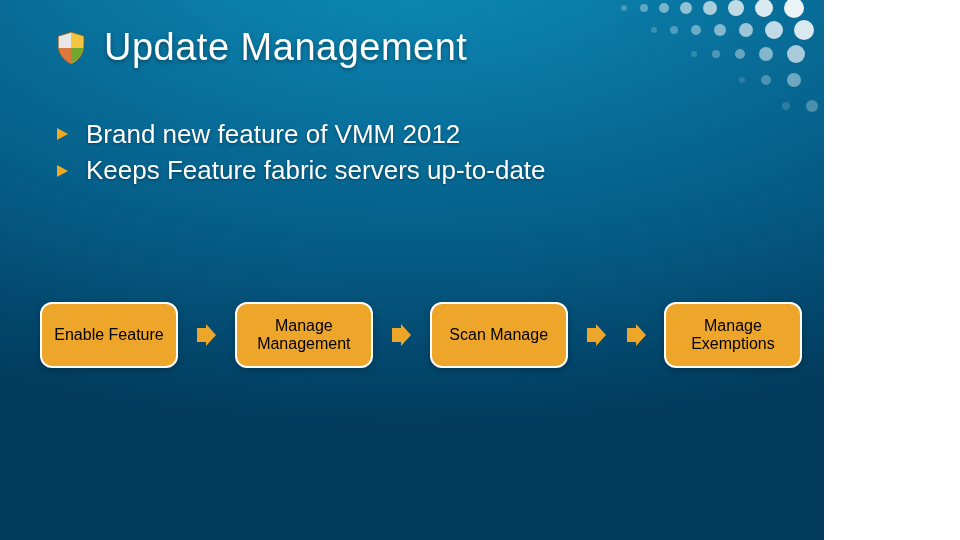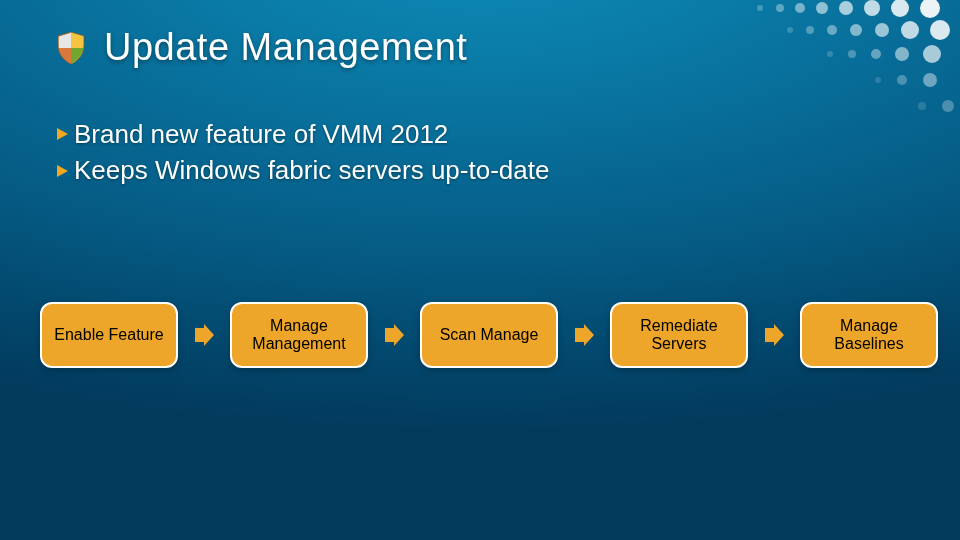--- a/index.html
+++ b/index.html
@@ -5,21 +5,21 @@
   html, body {
     margin: 0;
     padding: 0;
     width: 960px;
     height: 540px;
     overflow: hidden;
     font-family: "Segoe UI", Arial, sans-serif;
   }
   .slide {
     position: relative;
-    width: 960px;
+    width: 824px;
     height: 540px;
     background: radial-gradient(ellipse 120% 90% at 50% -10%,
       #0e8db8 0%,
       #0a7aa6 25%,
       #076a95 45%,
       #055a83 65%,
       #034a70 82%,
       #023a5c 100%);
     color: #fff;
   }
@@ -51,21 +51,21 @@
     text-shadow: 0 2px 4px rgba(0,0,0,0.4);
   }
   .bullets {
     position: absolute;
     top: 116px;
     left: 56px;
   }
   .bullet-item {
     display: flex;
     align-items: center;
-    gap: 4px;
+    gap: 16px;
     font-size: 26px;
     line-height: 1.4;
     text-shadow: 0 1px 3px rgba(0,0,0,0.4);
   }
   .bullet-arrow {
     width: 14px;
     height: 14px;
     flex: 0 0 auto;
   }
   .flow {
@@ -154,37 +154,36 @@
     <div class="bullet-item">
       <svg class="bullet-arrow" viewBox="0 0 14 14">
         <polygon points="1,1 12,7 1,13" fill="#f0a81f"></polygon>
       </svg>
       <span>Brand new feature of VMM 2012</span>
     </div>
     <div class="bullet-item">
       <svg class="bullet-arrow" viewBox="0 0 14 14">
         <polygon points="1,1 12,7 1,13" fill="#f0a81f"></polygon>
       </svg>
-      <span>Keeps Windows fabric servers up-to-date</span>
+      <span>Keeps Feature fabric servers up-to-date</span>
     </div>
   </div>
 
   <div class="flow">
     <div class="flow-box">Enable Feature</div>
     <svg class="flow-arrow" viewBox="0 0 22 22">
       <polygon points="2,4 11,4 11,0 21,11 11,22 11,18 2,18" fill="#eea62a"></polygon>
     </svg>
     <div class="flow-box">Manage Management</div>
     <svg class="flow-arrow" viewBox="0 0 22 22">
       <polygon points="2,4 11,4 11,0 21,11 11,22 11,18 2,18" fill="#eea62a"></polygon>
     </svg>
     <div class="flow-box">Scan Manage</div>
     <svg class="flow-arrow" viewBox="0 0 22 22">
       <polygon points="2,4 11,4 11,0 21,11 11,22 11,18 2,18" fill="#eea62a"></polygon>
     </svg>
-    <div class="flow-box">Remediate Servers</div>
     <svg class="flow-arrow" viewBox="0 0 22 22">
       <polygon points="2,4 11,4 11,0 21,11 11,22 11,18 2,18" fill="#eea62a"></polygon>
     </svg>
-    <div class="flow-box">Manage Baselines</div>
+    <div class="flow-box">Manage Exemptions</div>
   </div>
 
 </div>
 
 </body></html>

